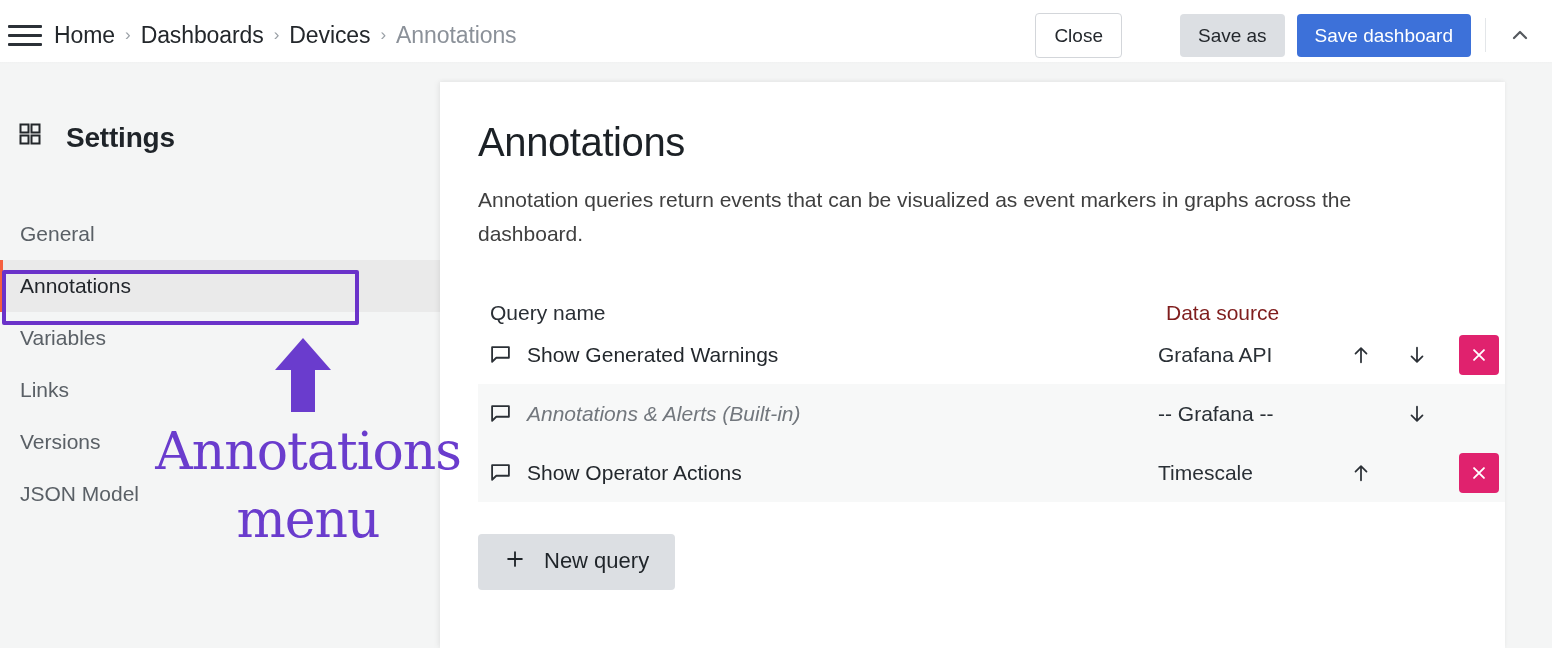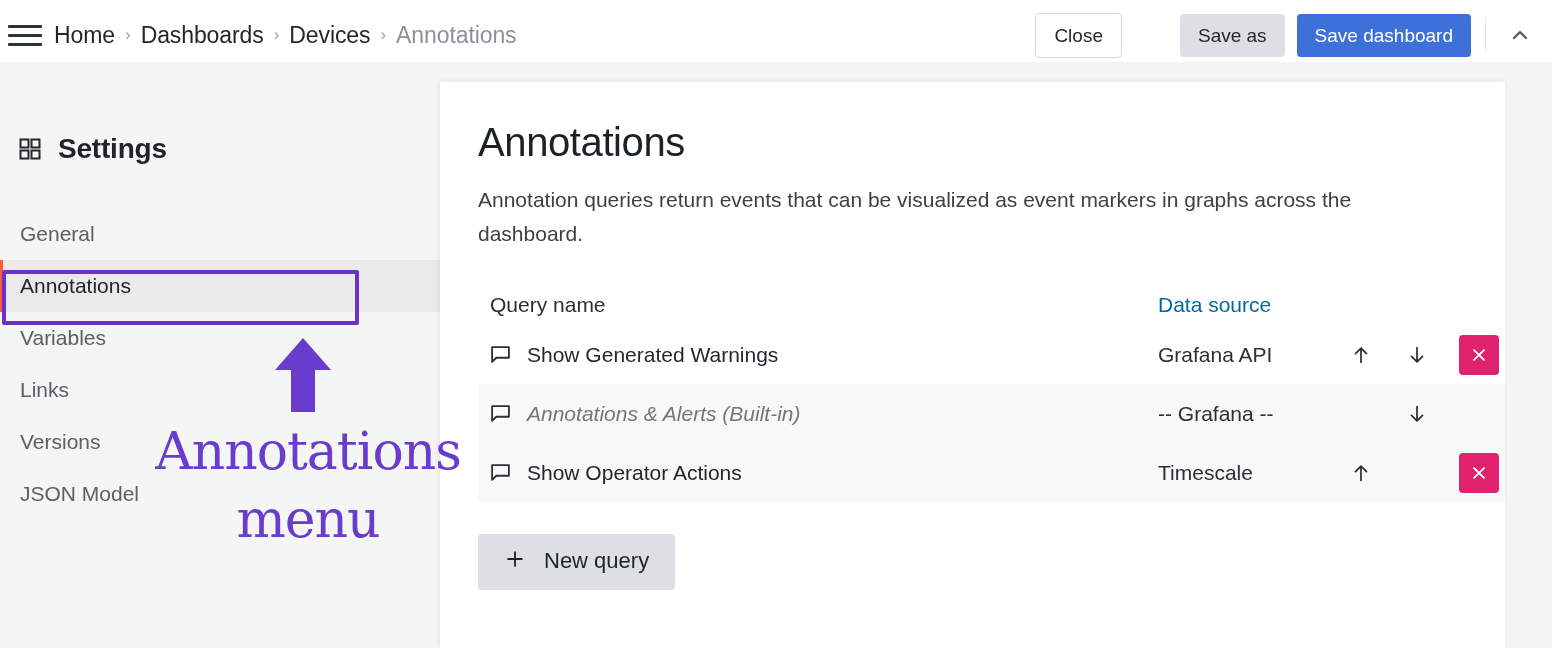--- a/index.html
+++ b/index.html
@@ -64,21 +64,21 @@
     content: ""; position: absolute; top: 0; left: 0; right: 0; height: 10px;
     background: linear-gradient(to bottom, rgba(0,0,0,0.07), rgba(0,0,0,0));
   }
 
   
   .sidebar {
     position: absolute; top: 82px; left: 0; width: 440px; height: 566px;
     z-index: 5;
   }
   .settings-head {
-    display: flex; align-items: center; gap: 16px;
+    display: flex; gap: 24px;
     padding-left: 18px; height: 54px; margin-top: 40px;
   }
   .grid-icon { width: 24px; height: 24px; display: block; }
   .settings-title {
     font-size: 28px; font-weight: bold; color: #1f2429; letter-spacing: -0.2px;
   }
 
   .menu { margin-top: 32px; text-align: center; }
   .menu-item {
     height: 52px; display: flex; align-items: center;
@@ -105,23 +105,23 @@
   .panel-title {
     font-size: 40px; font-weight: normal; color: #1c2126; letter-spacing: -0.4px;
   }
   .panel-desc {
     margin-top: 18px; font-size: 21px; line-height: 1.62; color: #404040;
     max-width: 995px;
   }
 
   
   .qtable { margin-top: 34px; width: 1027px; }
-  .qhead { display: flex; align-items: center; height: 40px; }
+  .qhead { display: flex; align-items: flex-end; height: 40px; gap: 8px; }
   .qhead .col-name { flex: 0 0 680px; font-size: 21px; color: #2a2f35; padding-left: 12px; }
-  .qhead .col-ds { font-size: 21px; color: #0369a1; }
+  .qhead .col-ds { font-size: 21px; color: #7f1d1d; }
 
   .qrow {
     display: flex; align-items: center; height: 59px; width: 1027px;
   }
   .qrow.shaded { background: #f7f8f8; }
   .qrow .cell-name {
     flex: 0 0 680px; display: flex; align-items: center; gap: 16px; padding-left: 12px;
   }
   .comment-icon { width: 21px; height: 21px; flex: 0 0 auto; display: block; }
   .qname { font-size: 21px; color: #23282d; white-space: nowrap; }

